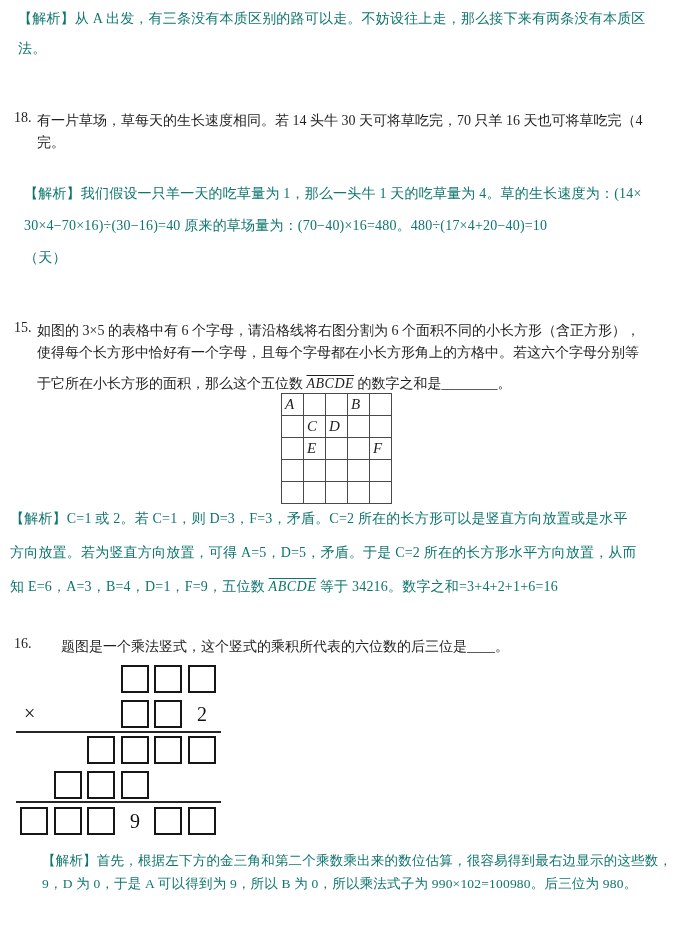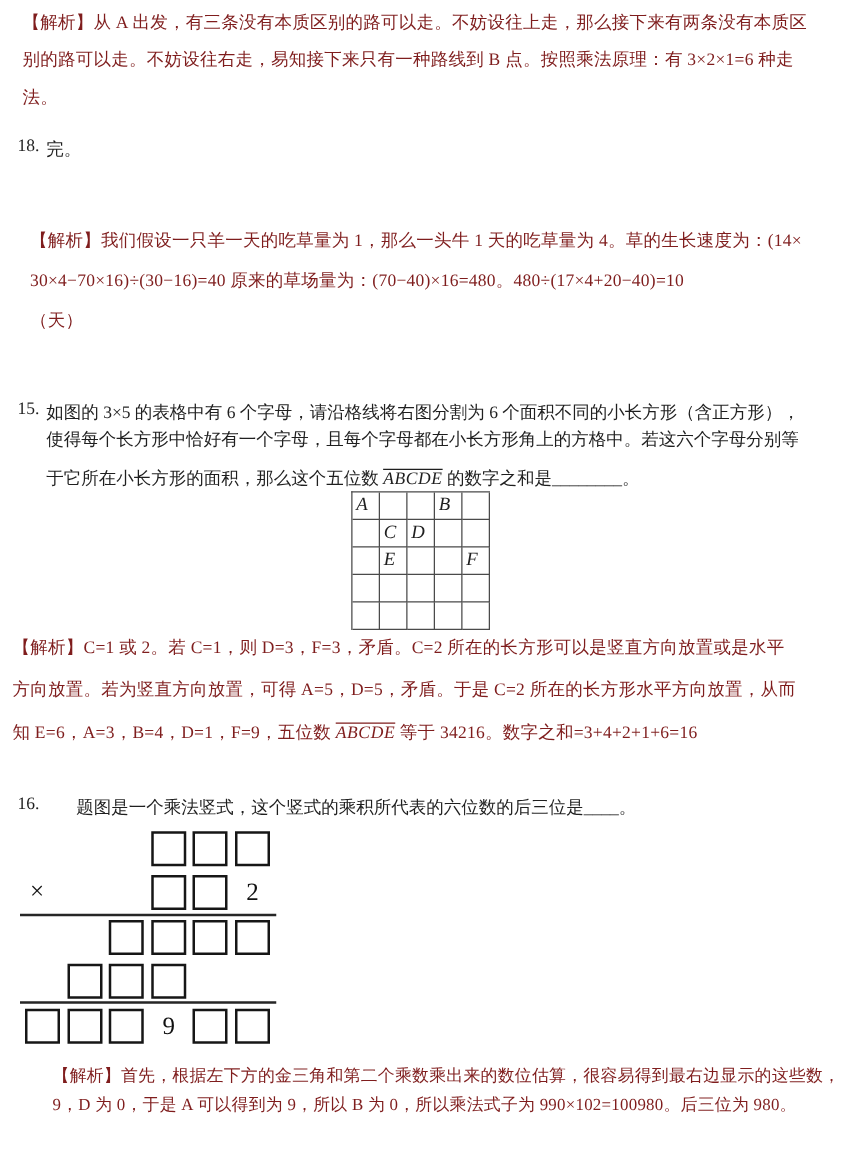--- a/index.html
+++ b/index.html
@@ -8,21 +8,21 @@
     background: #ffffff;
     position: relative;
     font-family: "Liberation Serif", serif;
     color: #1f1f1f;
     overflow: hidden;
   }
   .block { position: absolute; left: 0; width: 676px; }
   .tline { white-space: nowrap; }
 
   
-  .ana { font-size: 14px; color: #7f1d1d; }
+  .ana { font-size: 14px; color: #0f766e; }
   .ana .tline { letter-spacing: 0.2px; }
   .a13 { top: 4px;  left: 18px; width: 646px; line-height: 30px; }
   .a14 { top: 178px; left: 24px; width: 640px; line-height: 32px; }
   .a15 { top: 502px; left: 10px; width: 656px; line-height: 34px; }
   .a16 { top: 849px; left: 10px; width: 660px; line-height: 23px; font-size: 13.5px; margin-left: 32px; }
 
   
   .prob { font-size: 14px; }
   .pnum { position: absolute; left: 14px; top: 0; }
   .plines { margin-left: 37px; line-height: 22px; }
@@ -71,27 +71,27 @@
     font-family: "Liberation Serif", serif; color: #111;
   }
   .mrule { position: absolute; left: 0; width: 205px; height: 2px; background: #262626; }
   .msign { position: absolute; left: 8px; top: 37px; font-size: 20px; color: #111; }
 </style>
 </head>
 <body>
 
 <div class="block ana a13">
     <div class="tline">【解析】从 A 出发，有三条没有本质区别的路可以走。不妨设往上走，那么接下来有两条没有本质区</div>
-    <div class="tline">别的路可以走。不妨设往右走，易知接下来只有一种路线到 B 点。按照乘法原理：有 3×2×1=6 种走</div>
     <div class="tline">法。</div>
   </div>
 
 <div class="block prob p14">
   <span class="pnum">18.</span>
   <div class="plines">
+      <div class="tline">有一片草场，草每天的生长速度相同。若 14 头牛 30 天可将草吃完，70 只羊 16 天也可将草吃完（4</div>
       <div class="tline">完。</div>
     </div>
 </div>
 
 <div class="block ana a14">
     <div class="tline">【解析】我们假设一只羊一天的吃草量为 1，那么一头牛 1 天的吃草量为 4。草的生长速度为：(14×</div>
     <div class="tline">30×4−70×16)÷(30−16)=40 原来的草场量为：(70−40)×16=480。480÷(17×4+20−40)=10</div>
     <div class="tline">（天）</div>
   </div>
 

